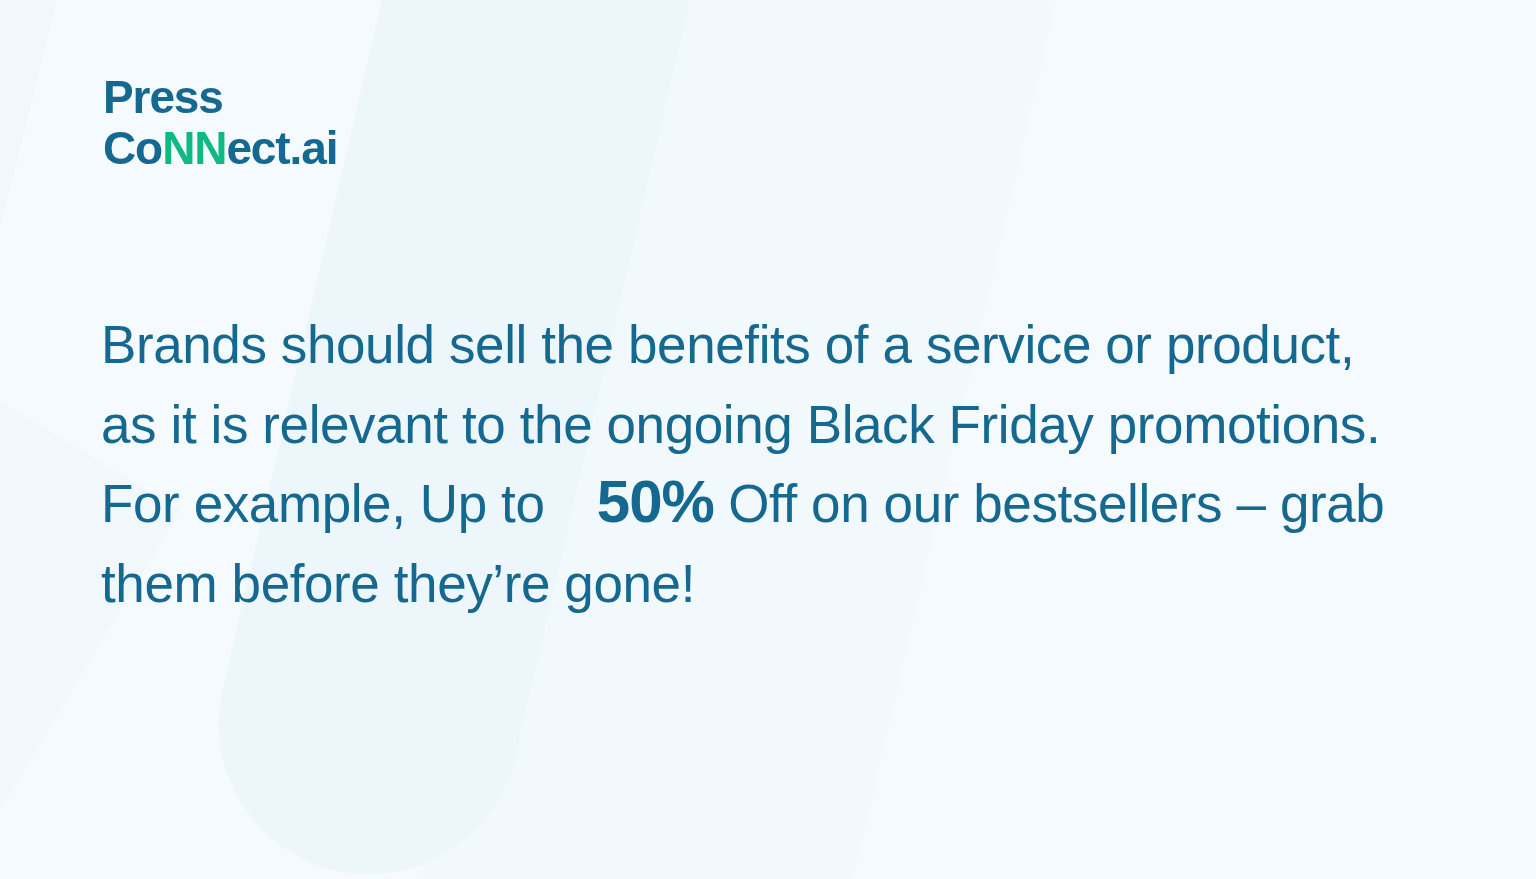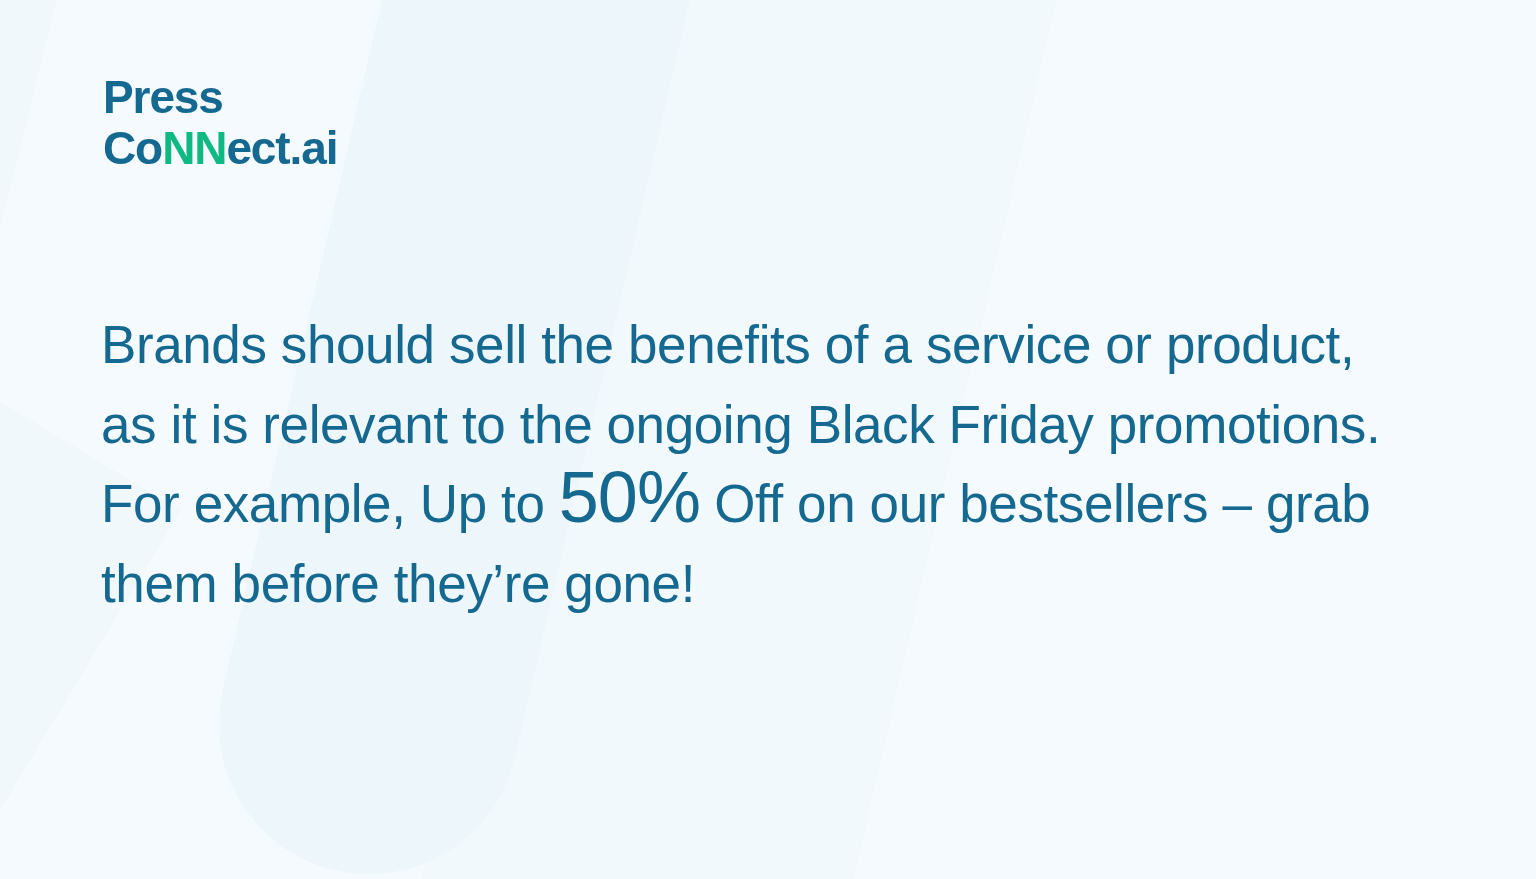--- a/index.html
+++ b/index.html
@@ -113,24 +113,25 @@
     top:305px;
     width:1320px;
     color:#15688f;
     font-size:53px;
     font-weight:500;
     line-height:1.50;
     letter-spacing:-0.4px;
   }
 
   .headline .emphasis {
-    font-size:72px;
-    font-weight:400;
+    font-size:60px;
+    font-weight:700;
     letter-spacing:-1px;
     line-height:0;
+    margin-left:38px;
   }
 </style>
 </head>
 <body>
 
 <div class="slide">
 
   <div class="bg-layer">
     <div class="band-edge"></div>
     <div class="band-streak"></div>

